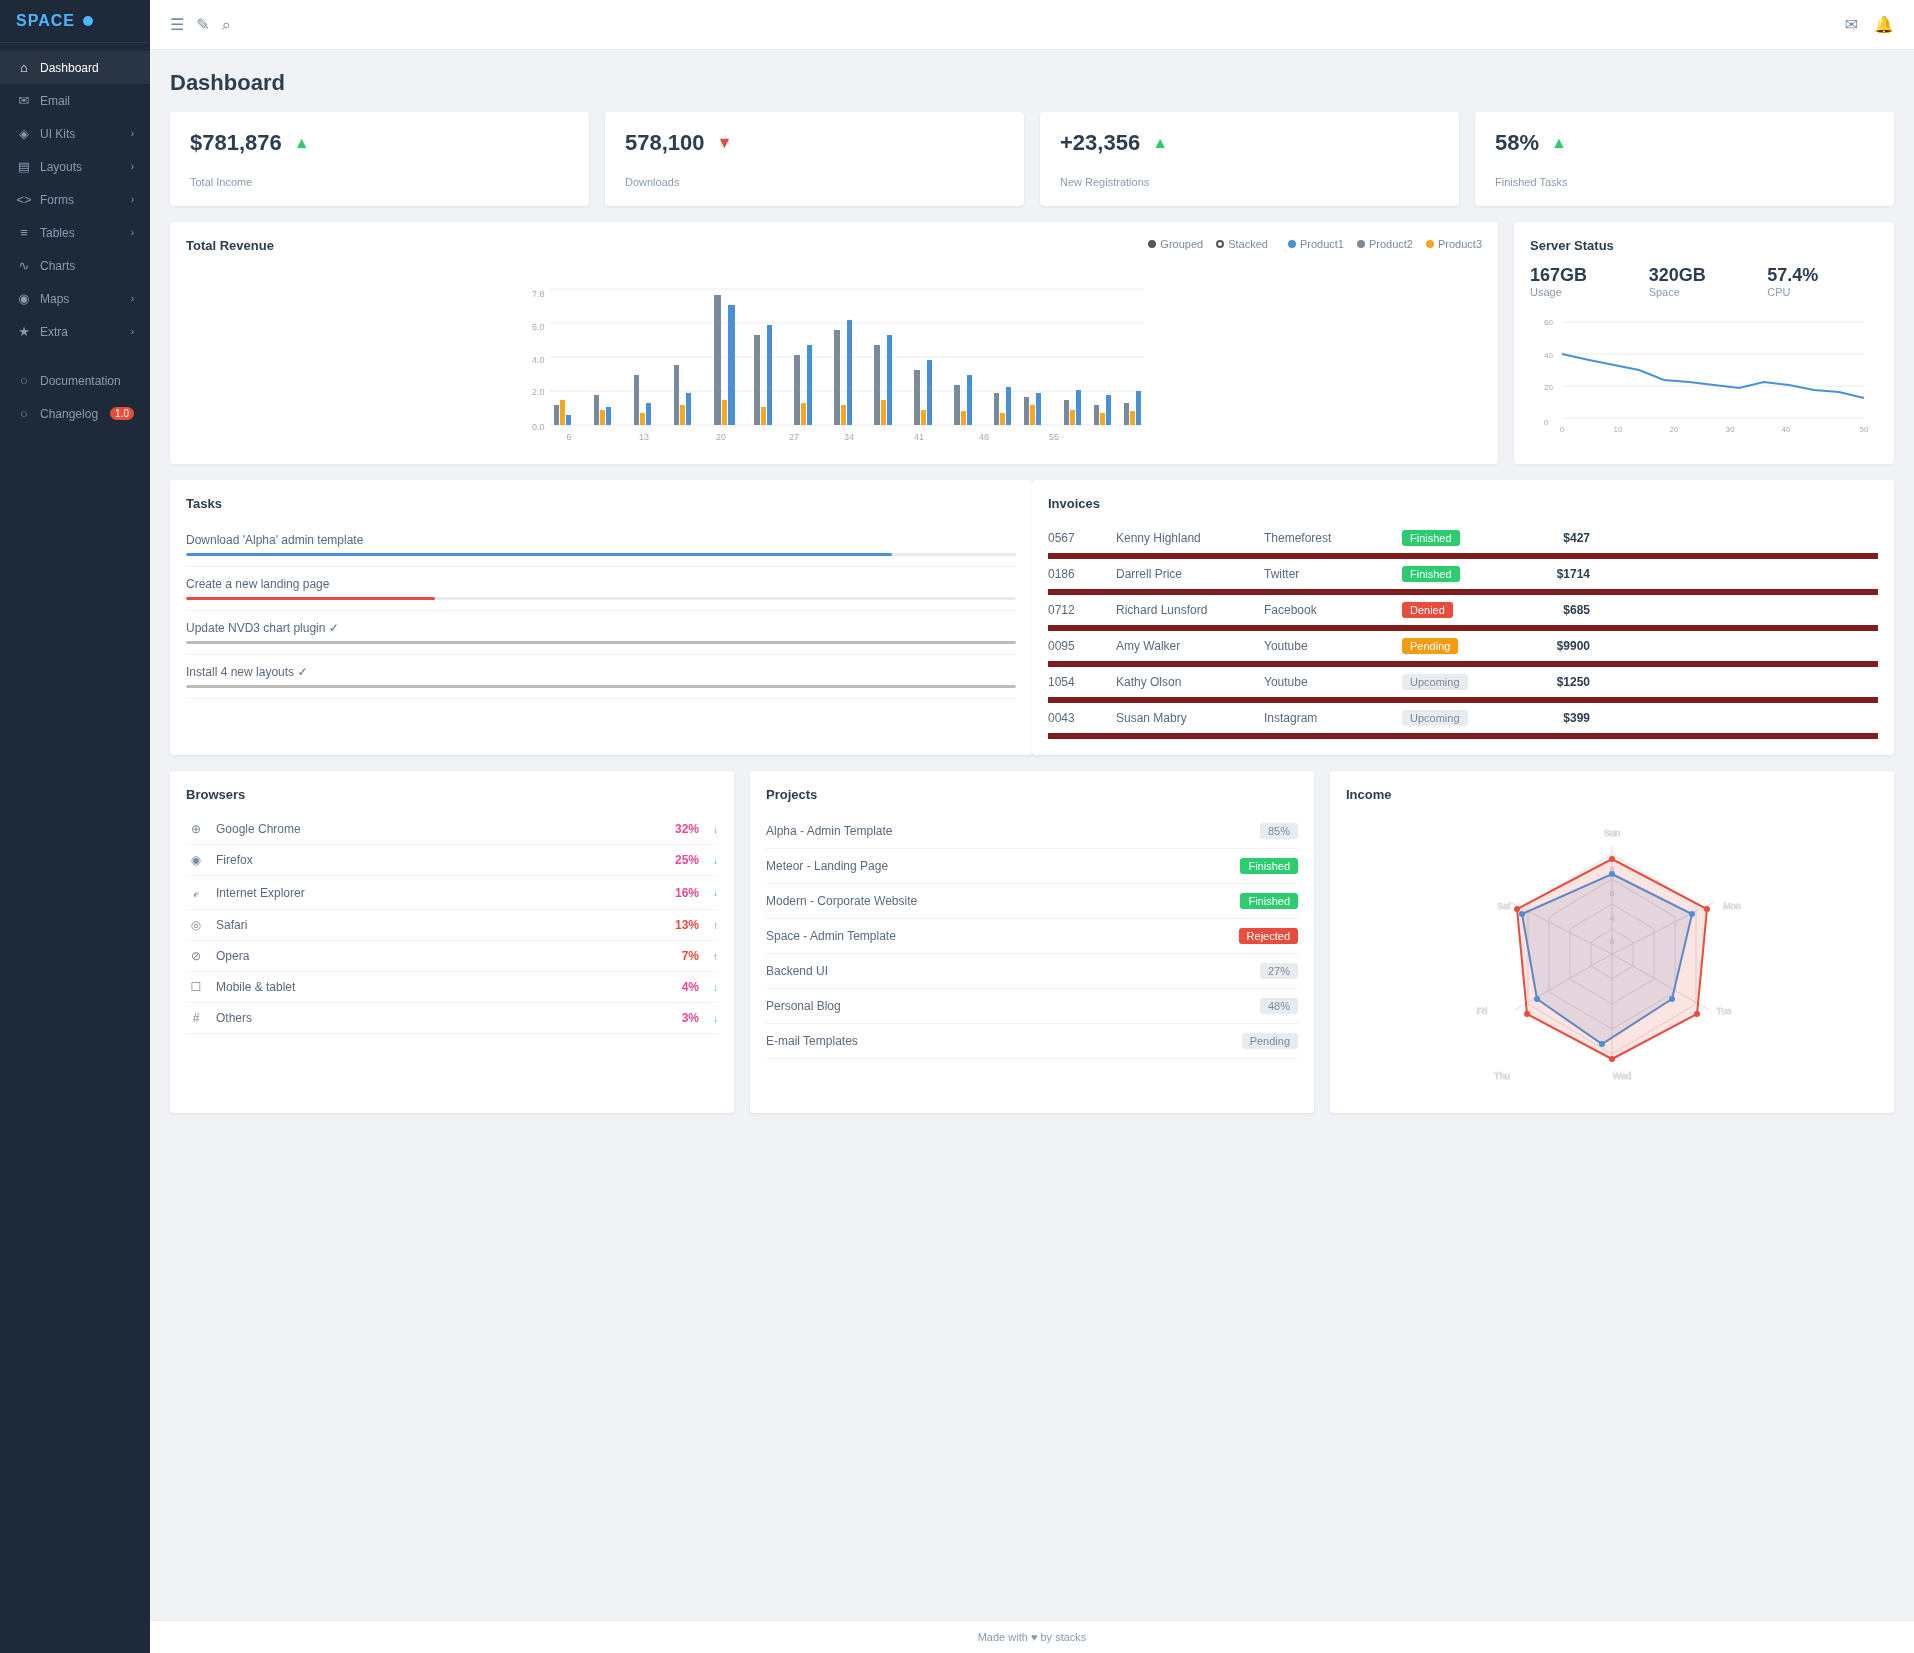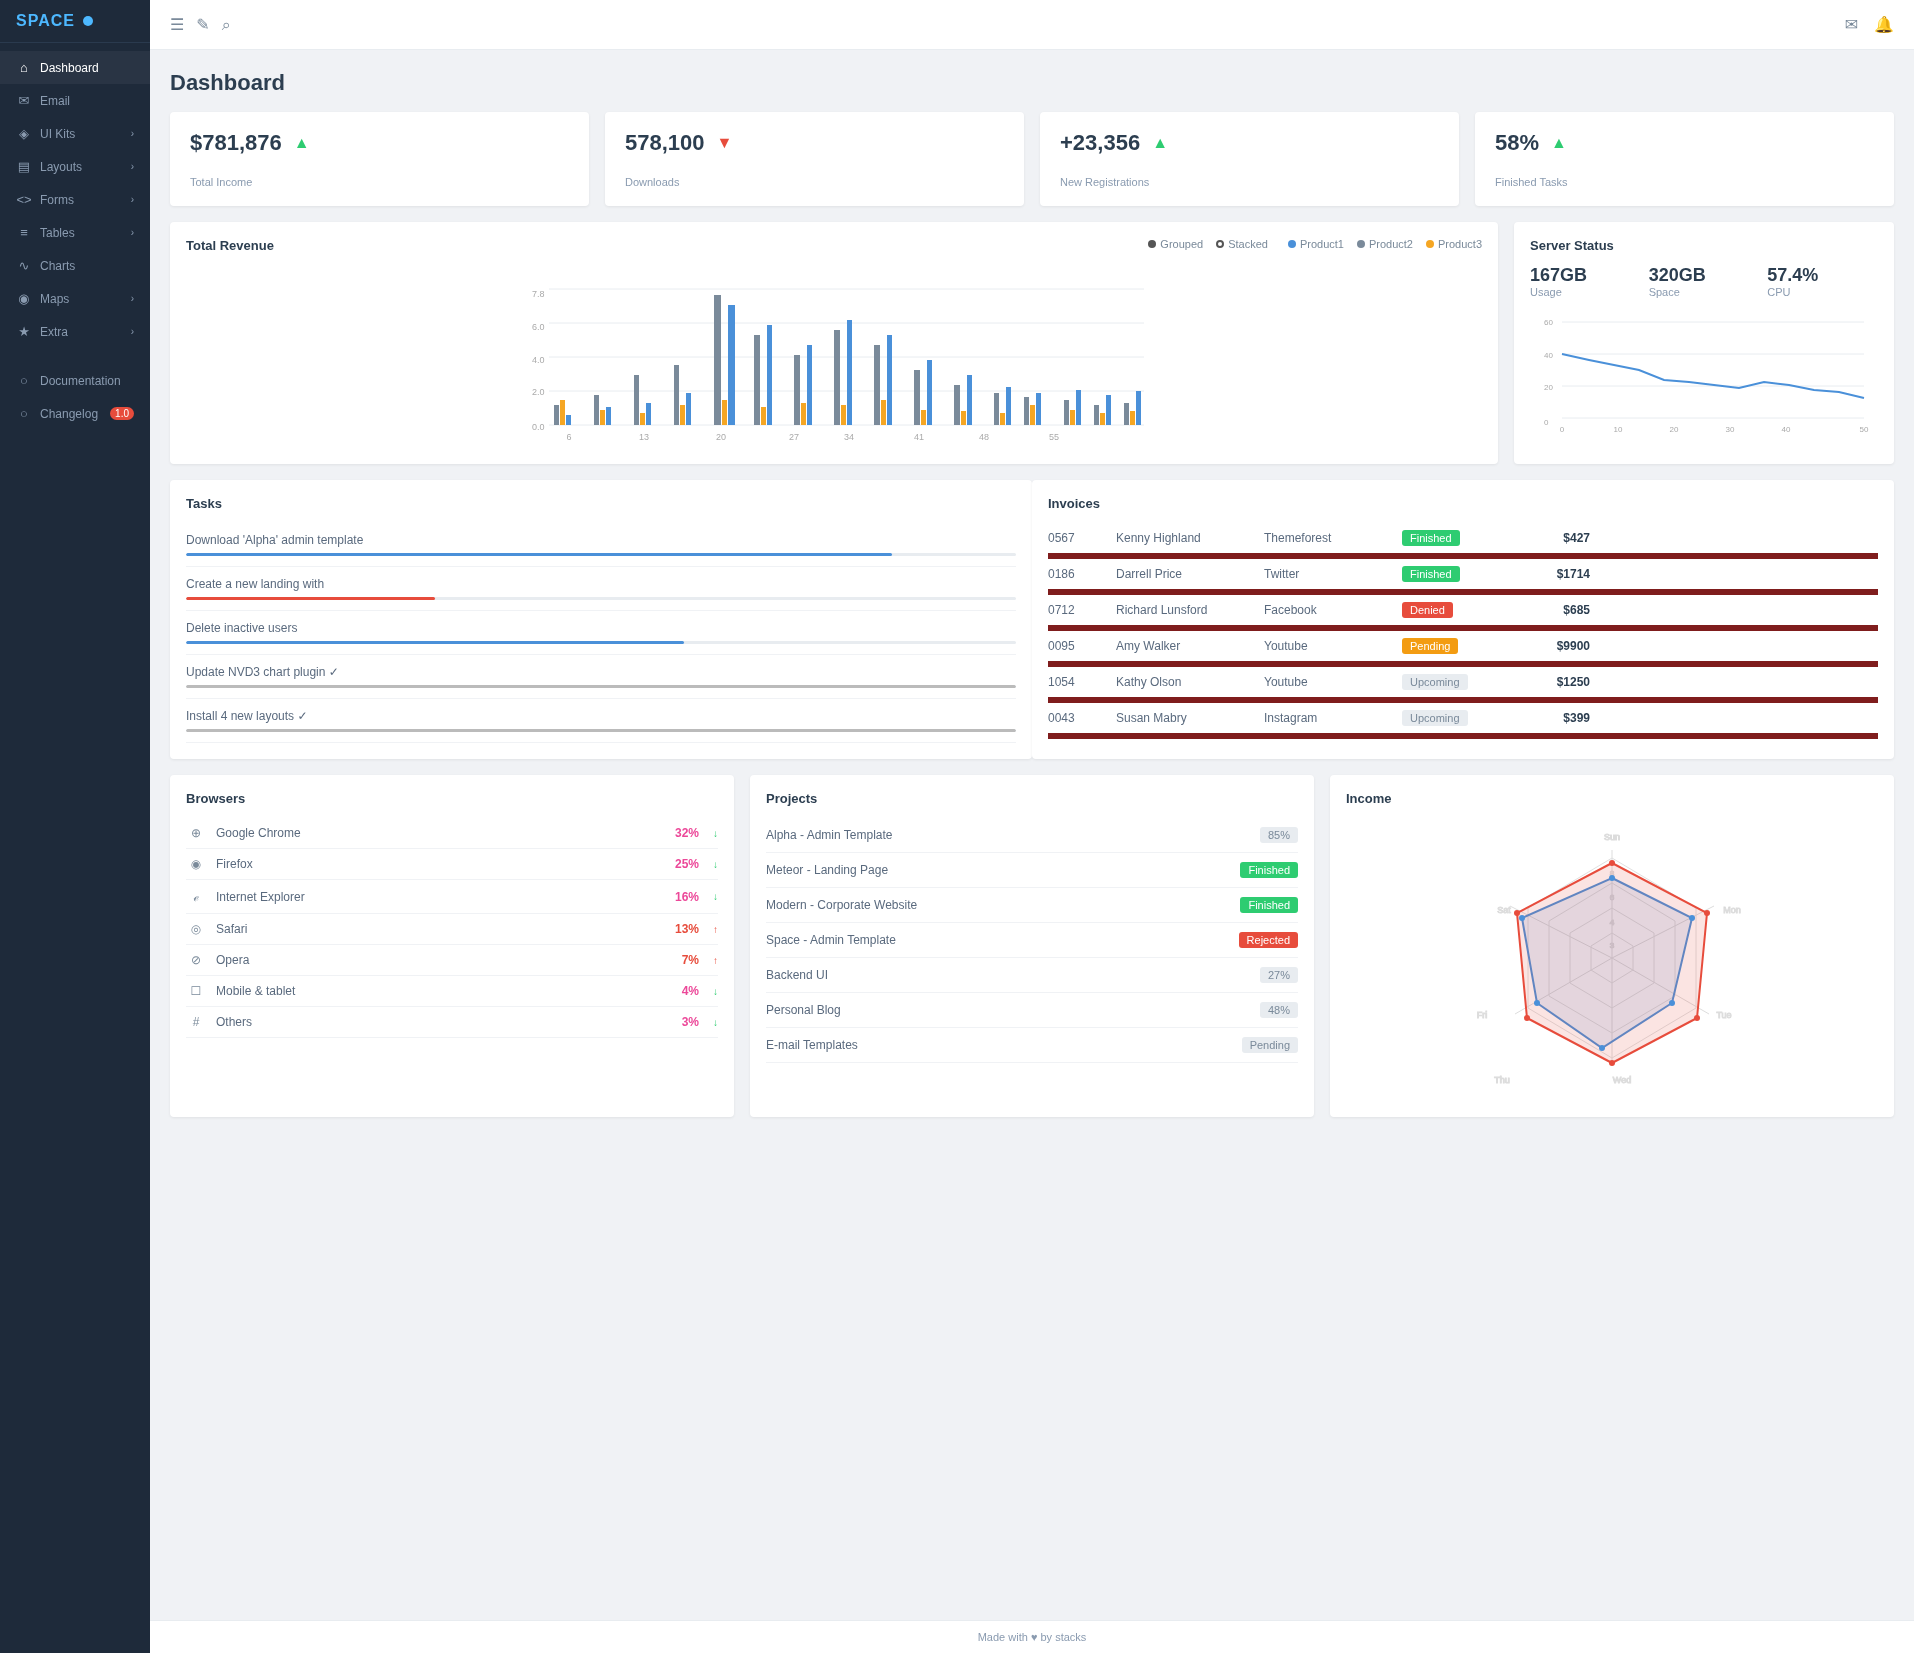--- a/index.html
+++ b/index.html
@@ -348,29 +348,23 @@
       <div class="chart-card">
         <div class="chart-title">Tasks</div>
         <div>
           <div class="task-item">
             <div class="task-name">Download 'Alpha' admin template</div>
             <div class="task-bar">
                 <div class="task-bar-fill" style="width:85%;background:#4a90d9;"></div>
               </div>
           </div>
           <div class="task-item">
-            <div class="task-name">Create a new landing with</div>
+            <div class="task-name">Create a new landing page</div>
             <div class="task-bar">
                 <div class="task-bar-fill" style="width:30%;background:#e74c3c;"></div>
-              </div>
-          </div>
-          <div class="task-item">
-            <div class="task-name">Delete inactive users</div>
-            <div class="task-bar">
-                <div class="task-bar-fill" style="width:60%;background:#4a90d9;"></div>
               </div>
           </div>
           <div class="task-item">
             <div class="task-name">Update NVD3 chart plugin ✓</div>
             <div class="task-bar">
                 <div class="task-bar-fill" style="width:100%;background:#bbb;"></div>
               </div>
           </div>
           <div class="task-item">
             <div class="task-name">Install 4 new layouts ✓</div>

